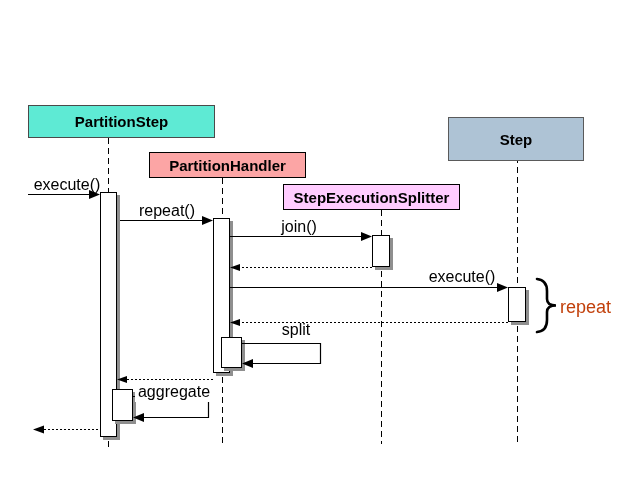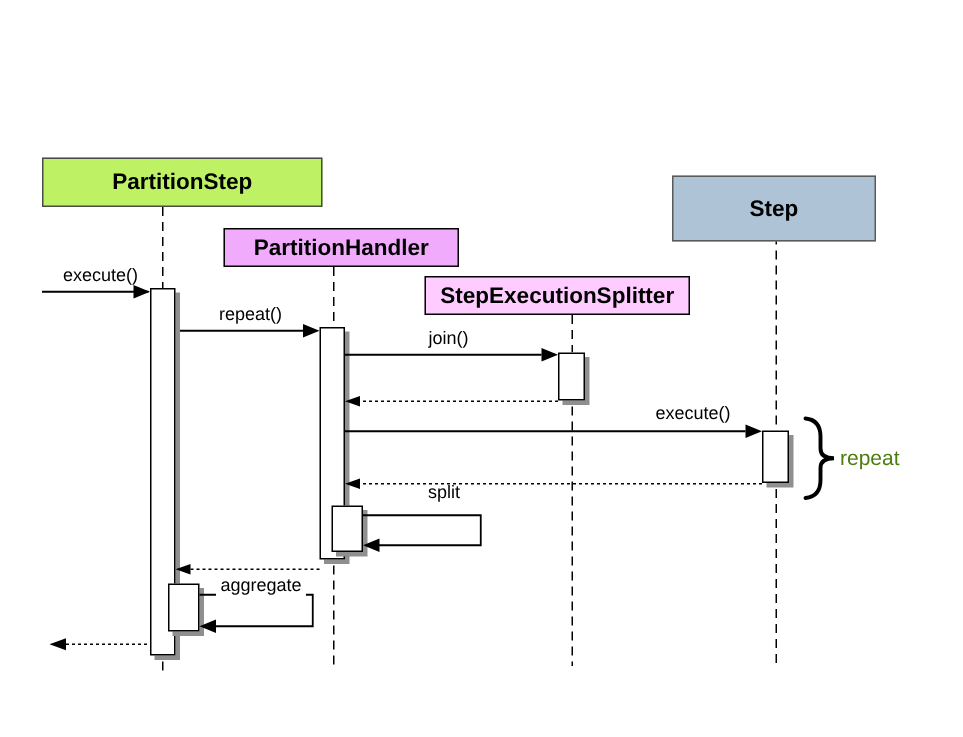--- a/index.html
+++ b/index.html
@@ -12,25 +12,25 @@
     position:absolute; display:flex; align-items:center; justify-content:center;
     font-weight:bold; font-size:15px; color:#000;
     border:1px solid #3a3a3a; box-sizing:border-box;
   }
   .act {
     position:absolute; background:#ffffff; border:1px solid #000;
     box-sizing:border-box; box-shadow:3px 3px 0 #8f8f8f;
   }
   .mlabel {
     position:absolute; transform:translateX(-50%);
-    font-size:12px; color:#000; white-space:nowrap;
+    font-size:16px; color:#000; white-space:nowrap;
   }
   .mlabel.bg { background:#ffffff; padding:1px 3px; }
   .side-label {
-    position:absolute; font-size:14px; color:#4d7c0f; white-space:nowrap;
+    position:absolute; font-size:18px; color:#c2410c; white-space:nowrap;
   }
 </style>
 </head>
 <body>
 
 <div class="canvas">
 
   <svg class="layer" width="642" height="491">
     <g stroke="#000" stroke-width="1" stroke-dasharray="6,4">
       <line x1="108.5" y1="138" x2="108.5" y2="192"></line>
@@ -95,24 +95,24 @@
       </g>
       <g>
         <line x1="98" y1="429.5" x2="42" y2="429.5"></line>
         <polygon points="33,429.5 44,425.5 44,433.5" stroke="none"></polygon>
       </g>
     </g>
 
     <path d="M537,279 Q547,280 547,291 L547,299 Q547,305.5 556,305.5 Q547,305.5 547,312 L547,320 Q547,331 537,332" fill="none" stroke="#000" stroke-width="2.6" stroke-linecap="round"></path>
   </svg>
 
-  <div class="pbox" style="left: 28px; top: 105px; width: 187px; height: 33px; border-color: rgb(74, 74, 74); background-color: #bef264;">
+  <div class="pbox" style="left: 28px; top: 105px; width: 187px; height: 33px; border-color: rgb(74, 74, 74); background-color: #5eead4;">
     <span>PartitionStep</span>
   </div>
-  <div class="pbox" style="left: 149px; top: 152px; width: 157px; height: 26px; border-color: rgb(0, 0, 0); background-color: #f0abfc;">
+  <div class="pbox" style="left: 149px; top: 152px; width: 157px; height: 26px; border-color: rgb(0, 0, 0); background-color: #fca5a5;">
     <span>PartitionHandler</span>
   </div>
   <div class="pbox" style="left: 283px; top: 184px; width: 177px; height: 26px; border-color: rgb(0, 0, 0); background-color: rgb(255, 204, 255);">
     <span>StepExecutionSplitter</span>
   </div>
   <div class="pbox" style="left: 448px; top: 117px; width: 136px; height: 44px; border-color: rgb(90, 90, 90); background-color: rgb(174, 195, 213);">
     <span>Step</span>
   </div>
 
   <div class="mlabel" style="left:67px;  top:176px;">execute()</div>

